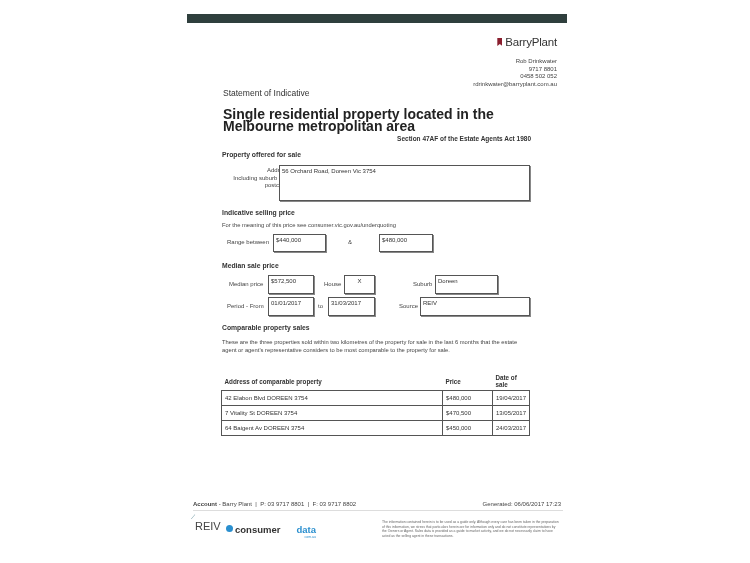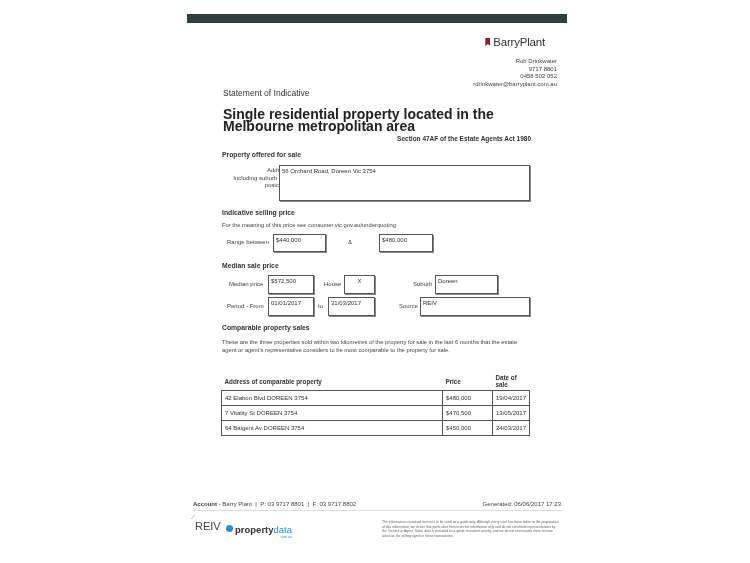--- a/index.html
+++ b/index.html
@@ -1,20 +1,20 @@
 <!DOCTYPE html>
 <html><head>
 <meta charset="utf-8">
 <style>
   html, body { margin:0; padding:0; }
   body { width:750px; height:563px; background:#ffffff; position:relative; overflow:hidden;
          font-family:"Liberation Sans", sans-serif; color:#222; }
   .page { position:absolute; left:187px; top:14px; width:380px; height:540px; background:#fff; }
   .topbar { position:absolute; left:0; top:0; width:380px; height:9px; background:#2f3f3d; }
-  .logo { position:absolute; right:22px; top:22px; display:flex; align-items:center; gap:3px;
+  .logo { position:absolute; right:10px; top:22px; display:flex; align-items:center; gap:3px;
           font-size:11.5px; color:#333; letter-spacing:-0.2px; }
   .logo-mark { width:5px; height:8px; background:#8a1e2e; clip-path:polygon(0 0,100% 0,100% 100%,50% 75%,0 100%); }
   .contact { position:absolute; right:10px; top:44px; text-align:right; font-size:6px; line-height:7.6px; color:#444; }
   .abs { position:absolute; }
   .soi { left:36px; top:74px; font-size:8.5px; color:#333; }
   .title { left:36px; top:94px; width:310px; font-size:14px; font-weight:bold; line-height:12px; color:#222; }
   .section-act { right:36px; top:121px; font-size:6.5px; font-weight:bold; color:#333; }
   .h { font-size:6.8px; font-weight:bold; color:#333; }
   .lbl { font-size:6px; color:#444; }
   .box { position:absolute; border:1px solid #555; box-shadow:1px 1px 0 #888; font-size:6px; color:#333;
@@ -22,21 +22,21 @@
   .note { font-size:5.8px; color:#444; line-height:7.5px; }
   table.comp { position:absolute; left:34px; top:358px; width:309px; border-collapse:collapse; font-size:6px; color:#333; }
   table.comp th { text-align:left; font-weight:bold; font-size:6.3px; padding:2px 3px; color:#333; }
   table.comp td { border:1px solid #555; padding:3px 3px; height:8px; }
   .footer-line { position:absolute; left:6px; top:496px; width:370px; border-top:1px solid #ddd; }
   .footer-left { left:6px; top:487px; font-size:6px; color:#444; }
   .footer-right { right:6px; top:487px; font-size:6px; color:#444; }
   .reiv { left:8px; top:506px; font-size:11px; color:#444; }
   .reiv-mark { position:absolute; left:-4px; top:-6px; font-size:6px; color:#4a7c8a; }
   .pd { left:48px; top:510px; font-size:9.5px; font-weight:bold; color:#333; }
-  .pd .data { color:#2a8fcf; font-weight:normal; }
+  .pd .data { color:#2a8fcf; font-weight:bold;margin-left:16px; }
   .pd .sub { position:absolute; right:0; top:11px; font-size:3.5px; color:#2a8fcf; font-weight:normal; }
   .pd-mark { position:absolute; left:-9px; top:1px; width:7px; height:7px; border-radius:50%; background:#2a8fcf; }
   .disclaimer { left:195px; top:506px; width:178px; font-size:3.4px; line-height:4.6px; color:#666; }
 </style>
 </head>
 <body>
 
 <div class="page">
   <div class="topbar"></div>
 
@@ -122,18 +122,18 @@
   <div class="abs footer-right">Generated: 06/06/2017 17:23</div>
   <div class="footer-line"></div>
 
   <div class="abs reiv">
     <span class="reiv-mark">⟋</span>
     <span>REIV</span>
   </div>
 
   <div class="abs pd">
     <span class="pd-mark"></span>
-    <span>property</span><span class="data">data</span>
+    <span>consumer</span><span class="data">data</span>
     <span class="sub">com.au</span>
   </div>
 
   <div class="abs disclaimer">The information contained herein is to be used as a guide only. Although every care has been taken in the preparation of this information, we stress that particulars herein are for information only and do not constitute representations by the Owners or Agent. Sales data is provided as a guide to market activity, and we do not necessarily claim to have acted as the selling agent in these transactions.</div>
 </div>
 
 </body></html>

